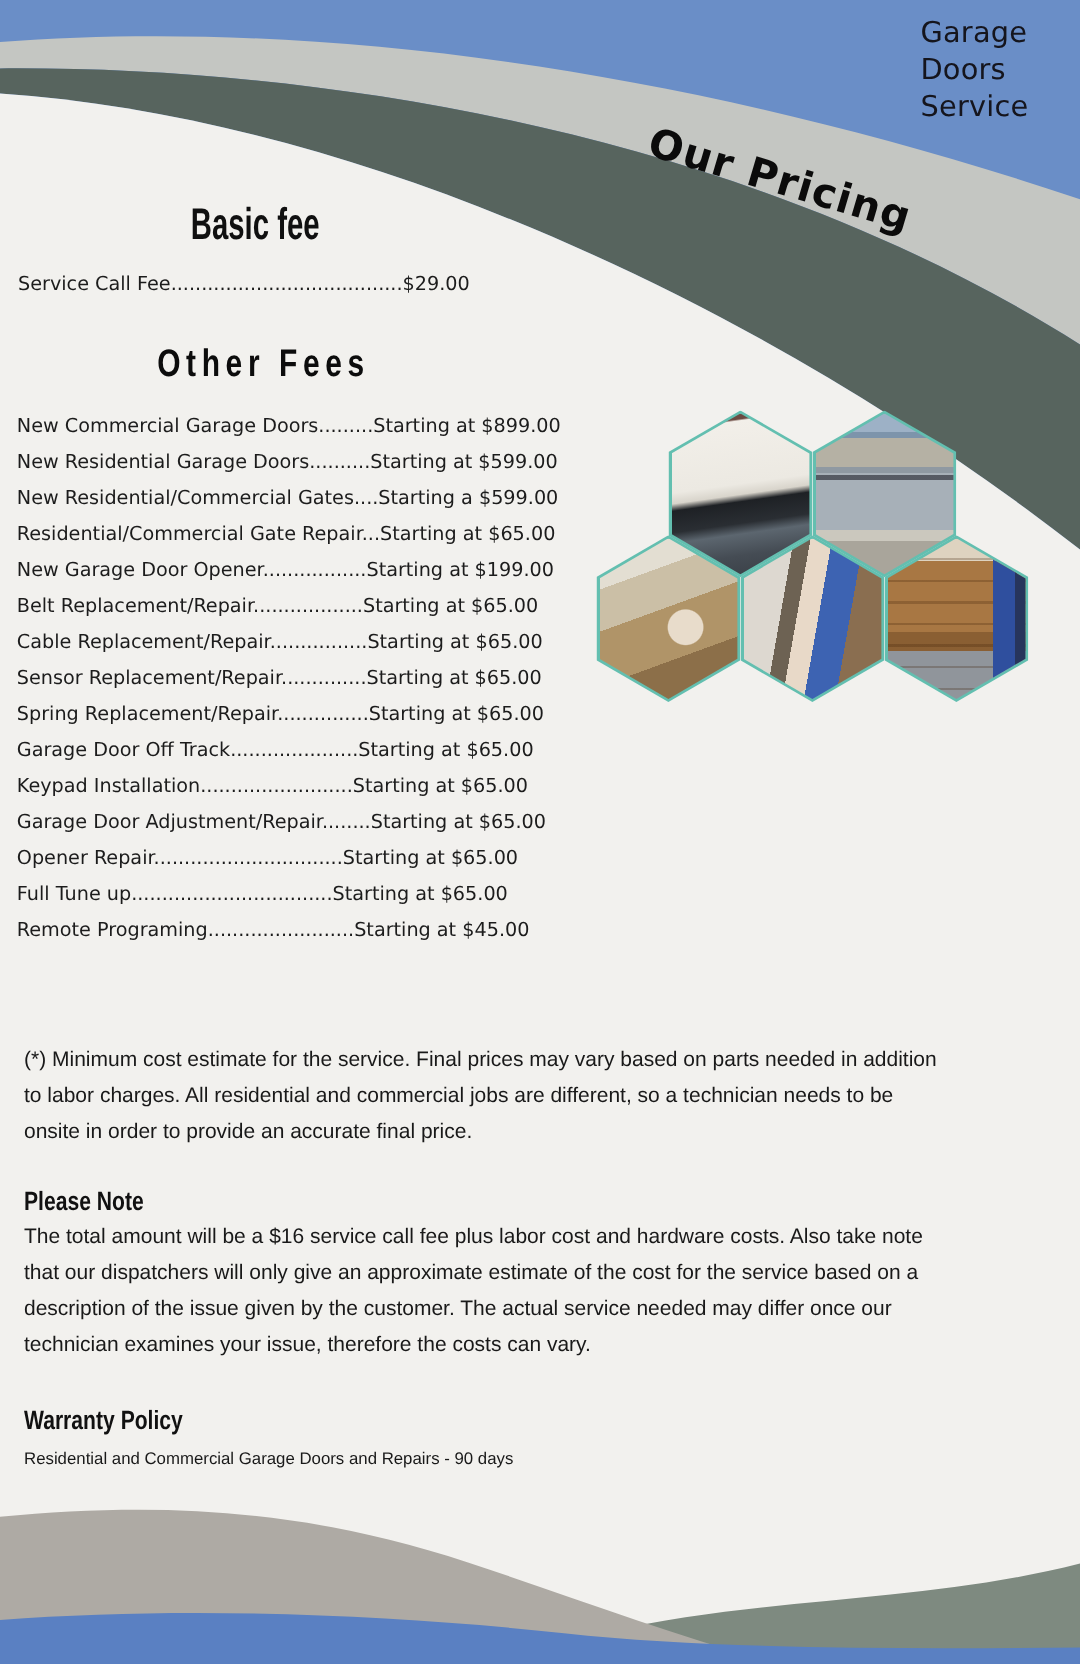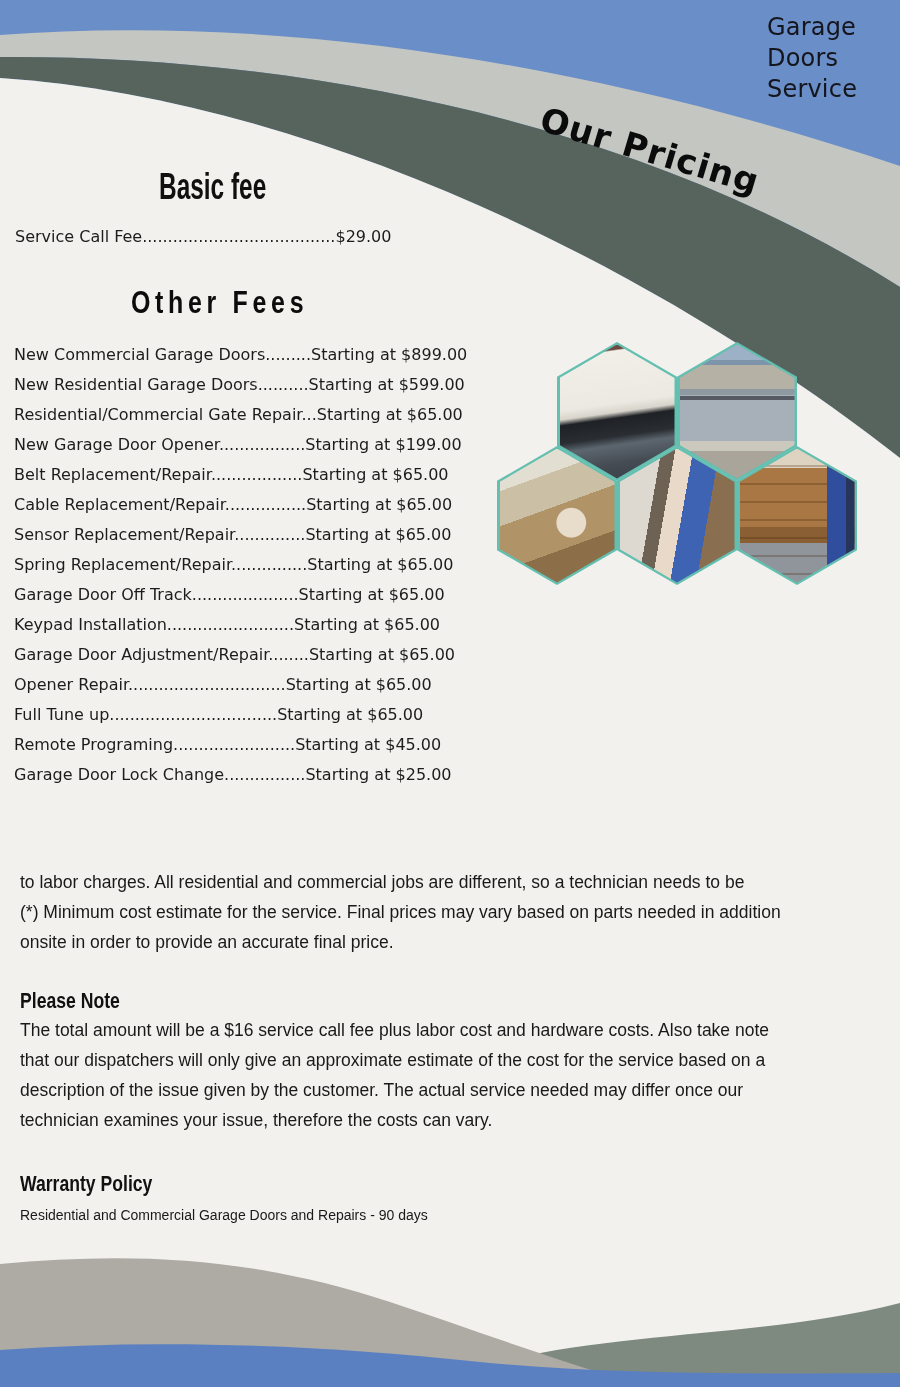--- a/index.html
+++ b/index.html
@@ -102,54 +102,54 @@
 
   <div class="ribbon-title">Our Pricing</div>
 
   <div class="h-basic">Basic fee</div>
   <div class="service-line">Service Call Fee......................................$29.00</div>
 
   <div class="h-other">Other Fees</div>
   <div class="fee-list">
       <div>New Commercial Garage Doors.........Starting at $899.00</div>
       <div>New Residential Garage Doors..........Starting at $599.00</div>
+      <div>New Residential/Commercial Gates....Starting a $599.00</div>
       <div>Residential/Commercial Gate Repair...Starting at $65.00</div>
       <div>New Garage Door Opener.................Starting at $199.00</div>
       <div>Belt Replacement/Repair..................Starting at $65.00</div>
       <div>Cable Replacement/Repair................Starting at $65.00</div>
       <div>Sensor Replacement/Repair..............Starting at $65.00</div>
       <div>Spring Replacement/Repair...............Starting at $65.00</div>
       <div>Garage Door Off Track.....................Starting at $65.00</div>
       <div>Keypad Installation.........................Starting at $65.00</div>
       <div>Garage Door Adjustment/Repair........Starting at $65.00</div>
       <div>Opener Repair...............................Starting at $65.00</div>
       <div>Full Tune up.................................Starting at $65.00</div>
       <div>Remote Programing........................Starting at $45.00</div>
-      <div>Garage Door Lock Change................Starting at $25.00</div>
     </div>
 
   <div id="hx-rollup" class="hx">
     <div class="ph ph-rollup"></div>
   </div>
   <div id="hx-house" class="hx">
     <div class="ph ph-house"></div>
   </div>
   <div id="hx-tech" class="hx">
     <div class="ph ph-tech"></div>
   </div>
   <div id="hx-track" class="hx">
     <div class="ph ph-track"></div>
   </div>
   <div id="hx-wood" class="hx">
     <div class="ph ph-wood"></div>
   </div>
 
   <div id="footnote" class="para">
+      <div>(*) Minimum cost estimate for the service. Final prices may vary based on parts needed in addition</div>
       <div>to labor charges. All residential and commercial jobs are different, so a technician needs to be</div>
-      <div>(*) Minimum cost estimate for the service. Final prices may vary based on parts needed in addition</div>
       <div>onsite in order to provide an accurate final price.</div>
     </div>
 
   <div id="note-heading" class="h-small">Please Note</div>
   <div id="note-body" class="para">
       <div>The total amount will be a $16 service call fee plus labor cost and hardware costs. Also take note</div>
       <div>that our dispatchers will only give an approximate estimate of the cost for the service based on a</div>
       <div>description of the issue given by the customer. The actual service needed may differ once our</div>
       <div>technician examines your issue, therefore the costs can vary.</div>
     </div>

